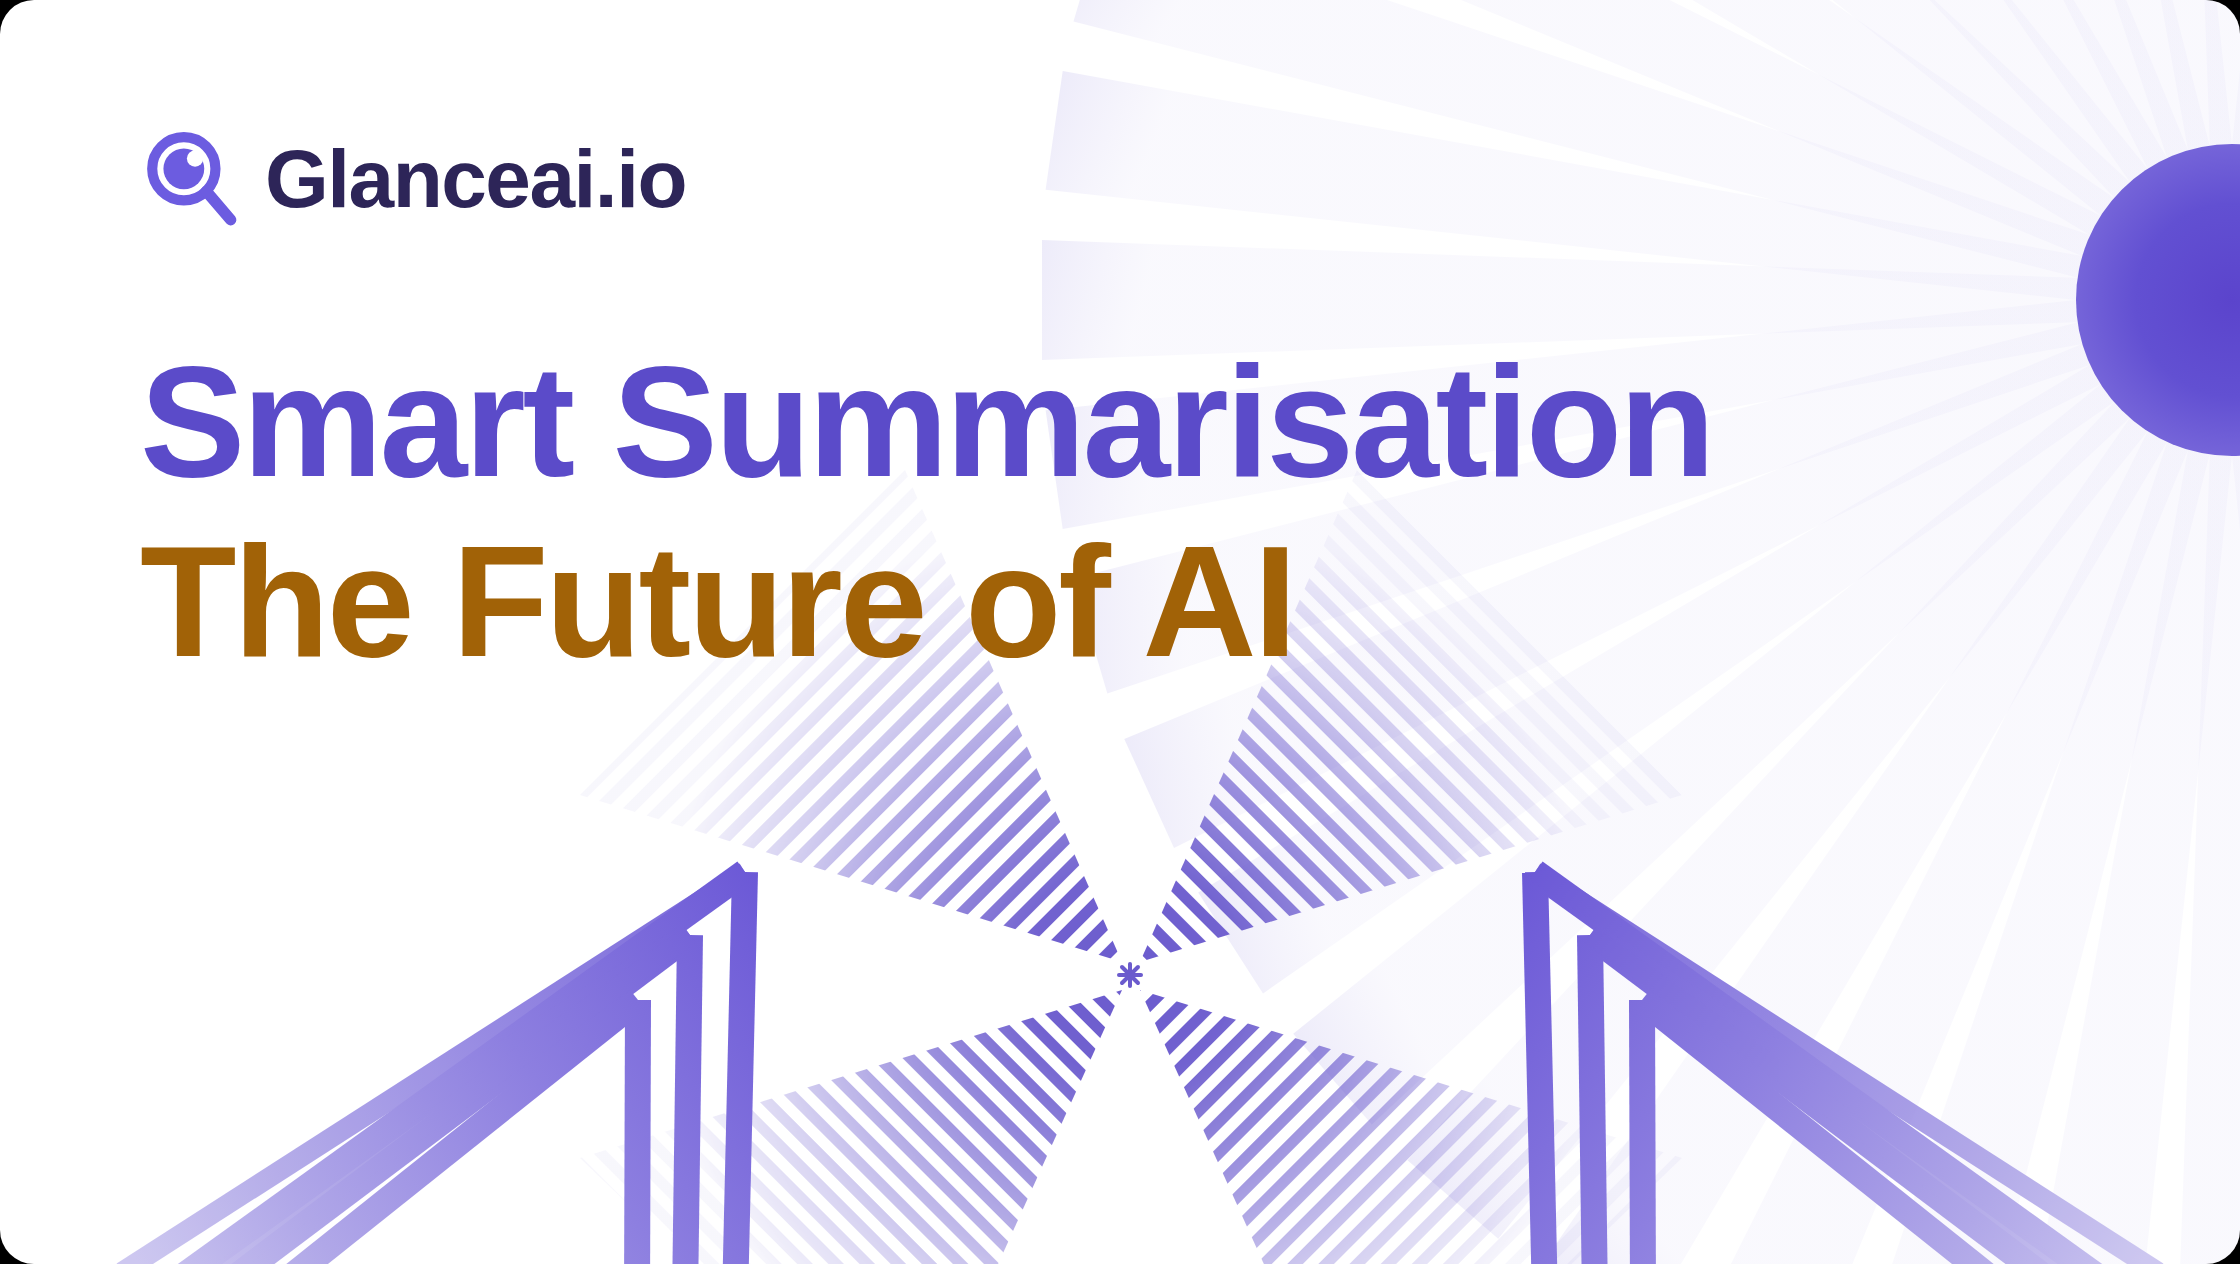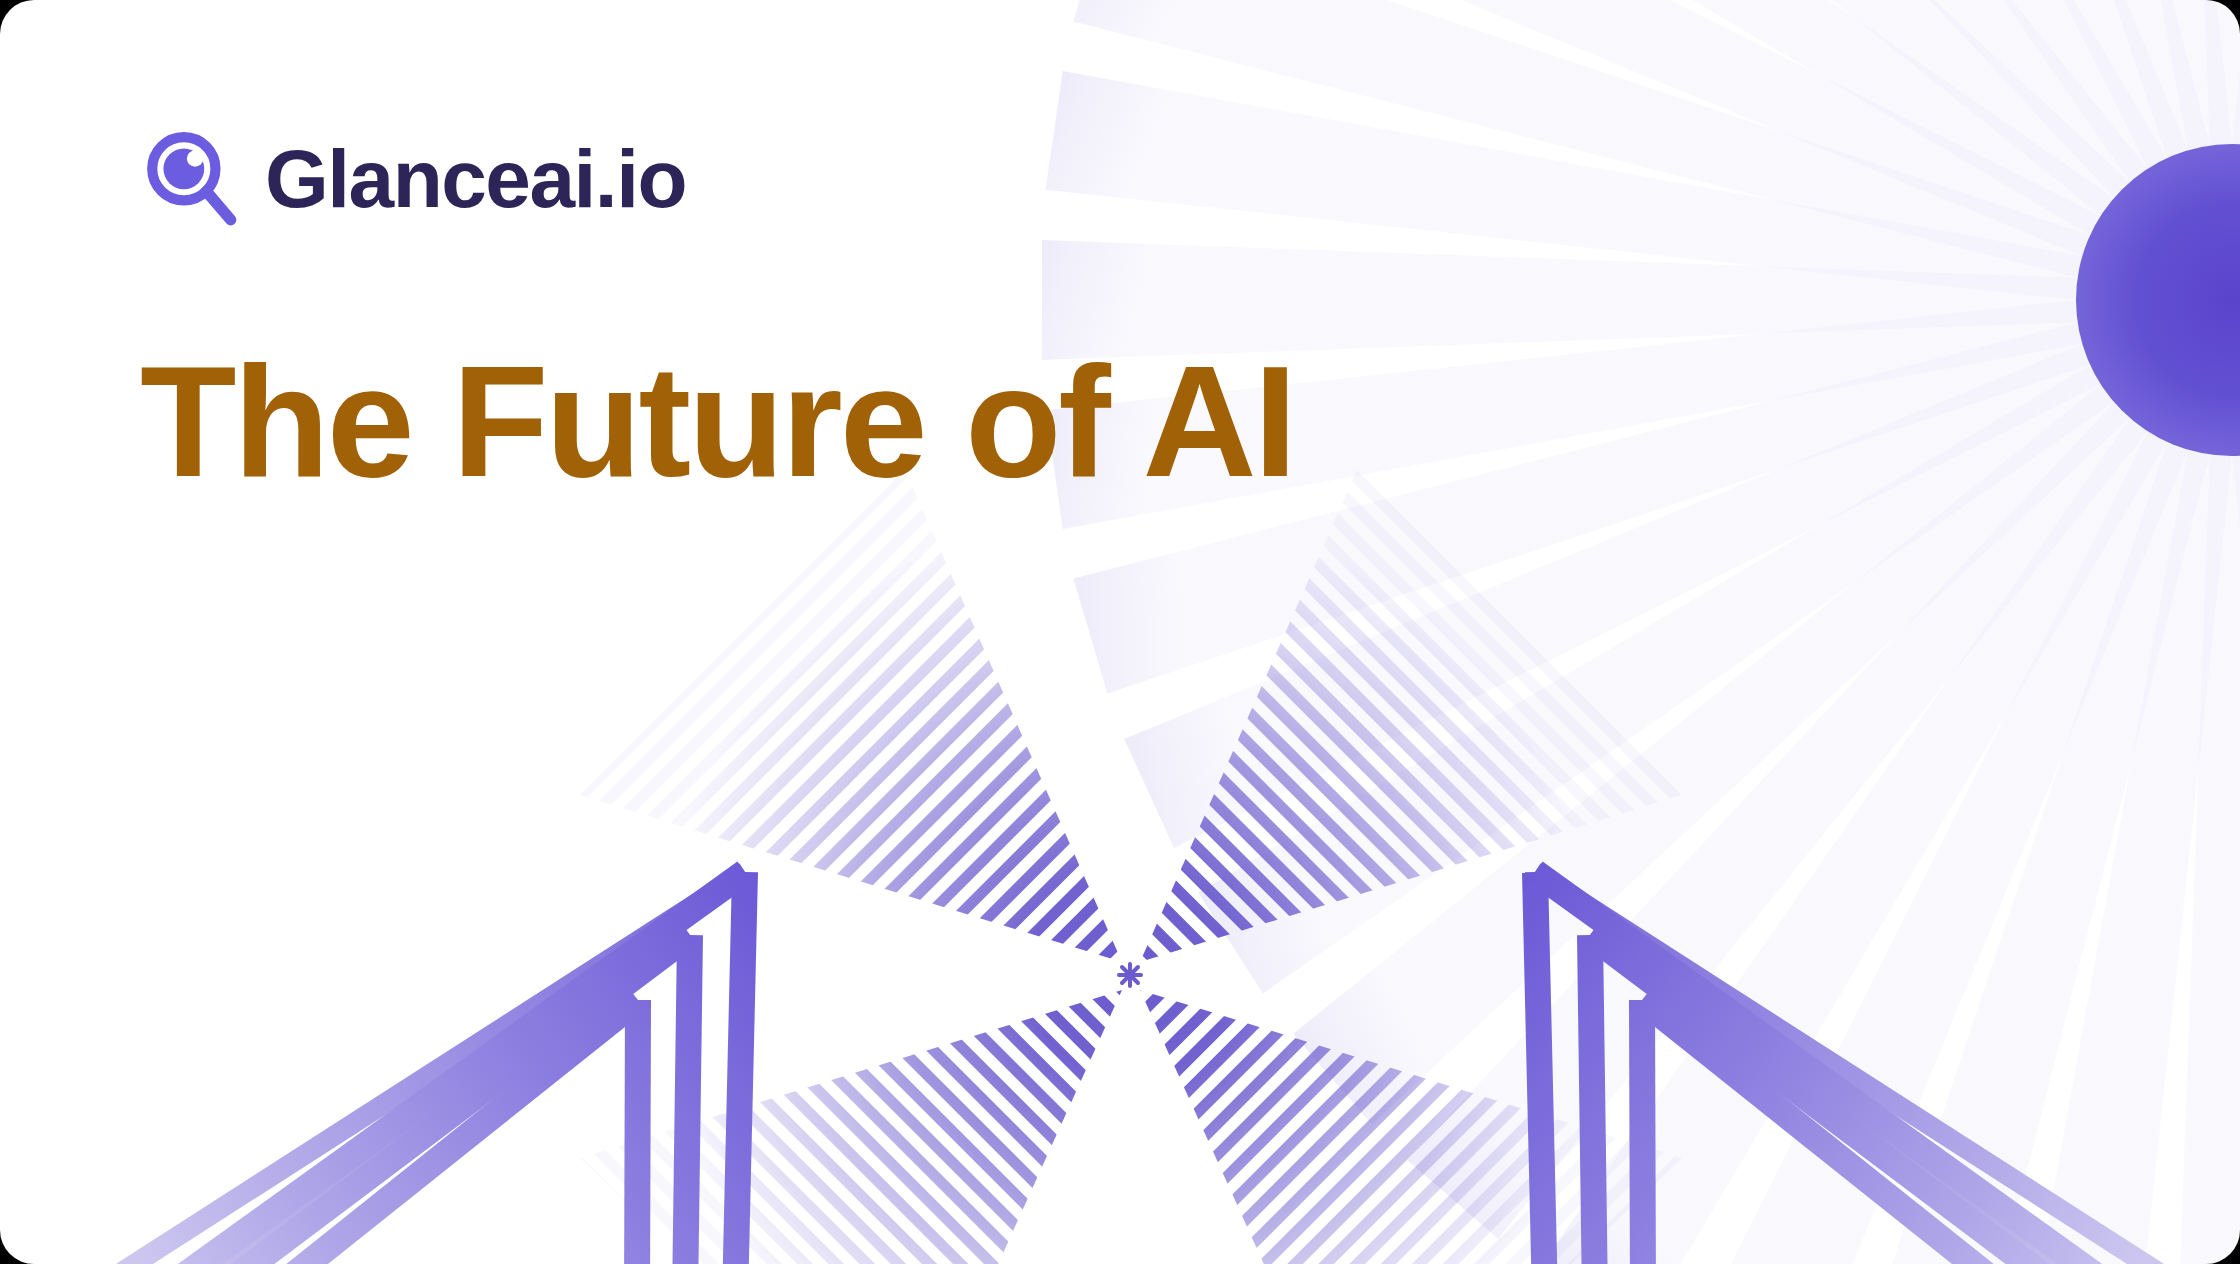--- a/index.html
+++ b/index.html
@@ -348,17 +348,18 @@
         <path d="M42 20
                  a20 20 0 1 0 0 40
                  a20 20 0 1 0 0 -40
                  Z" fill="#6c5ce0"></path>
         <circle cx="53" cy="30" r="8" fill="#ffffff"></circle>
       </svg>
       <div id="logo-wordmark">Glanceai.io</div>
     </div>
 
     <div id="headline">
+      <div id="headline-line-1" class="headline-line">Smart Summarisation</div>
       <div id="headline-line-2" class="headline-line">The Future of AI</div>
     </div>
 
   </div>
 </div>
 
 </body></html>

